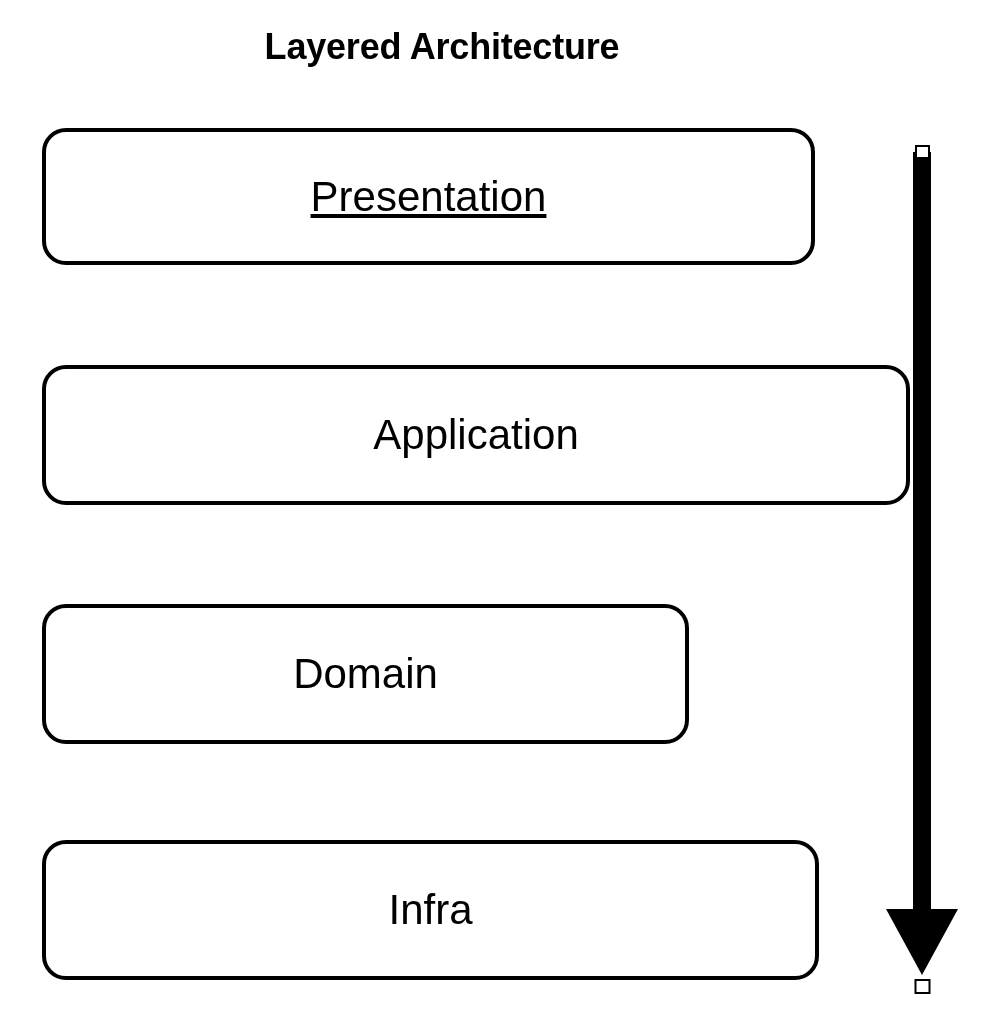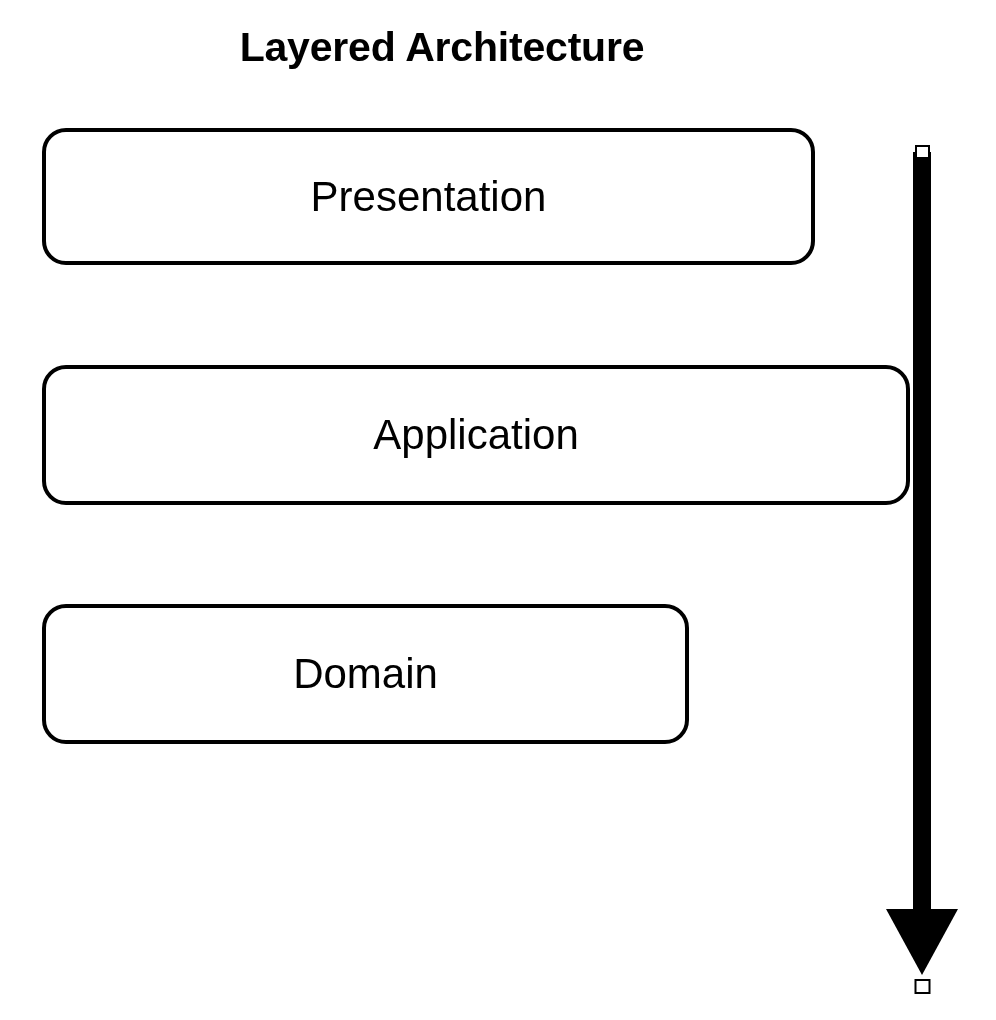--- a/index.html
+++ b/index.html
@@ -21,21 +21,21 @@
     overflow: hidden;
   }
 
   
   .diagram-title {
     position: absolute;
     left: 0;
     top: 22px;
     width: 884px;
     text-align: center;
-    font-size: 41px;
+    font-size: 36px;
     font-weight: bold;
     letter-spacing: -0.2px;
     line-height: 50px;
     color: #000000;
     white-space: nowrap;
   }
 
   
   .layer-box {
     position: absolute;
@@ -49,21 +49,21 @@
   }
   .layer-label {
     font-size: 42px;
     font-weight: normal;
     line-height: 1;
     color: #000000;
     letter-spacing: 0px;
     white-space: nowrap;
   }
 
-  #layer-presentation { left: 42px;  top: 128px; width: 773px; height: 137px; }
+  #layer-presentation { left: 42px;  top: 128px; width: 773px; height: 137px; text-decoration: underline; }
   #layer-application  { left: 42px;  top: 365px; width: 868px; height: 140px; text-align: right; }
   #layer-domain       { left: 42px;  top: 604px; width: 647px; height: 140px; }
   #layer-infra        { left: 42px;  top: 840px; width: 777px; height: 140px; }
 
   
   #flow-arrow {
     position: absolute;
     left: 880px;
     top: 140px;
     width: 90px;
@@ -88,20 +88,23 @@
   </div>
 
   <div class="layer-box" id="layer-application">
     <span class="layer-label">Application</span>
   </div>
 
   <div class="layer-box" id="layer-domain">
     <span class="layer-label">Domain</span>
   </div>
 
+  <div class="layer-box" id="layer-infra">
+    <span class="layer-label">Infra</span>
+  </div>
 
   <div id="flow-arrow">
     <svg viewBox="0 0 90 860" xmlns="http://www.w3.org/2000/svg">
 
       <rect x="33" y="12" width="18" height="757" fill="#000000"></rect>
 
       <polygon points="6,769 78,769 42,835" fill="#000000"></polygon>
 
       <rect x="36" y="6" width="13" height="12" fill="#ffffff" stroke="#000000" stroke-width="2"></rect>
 

